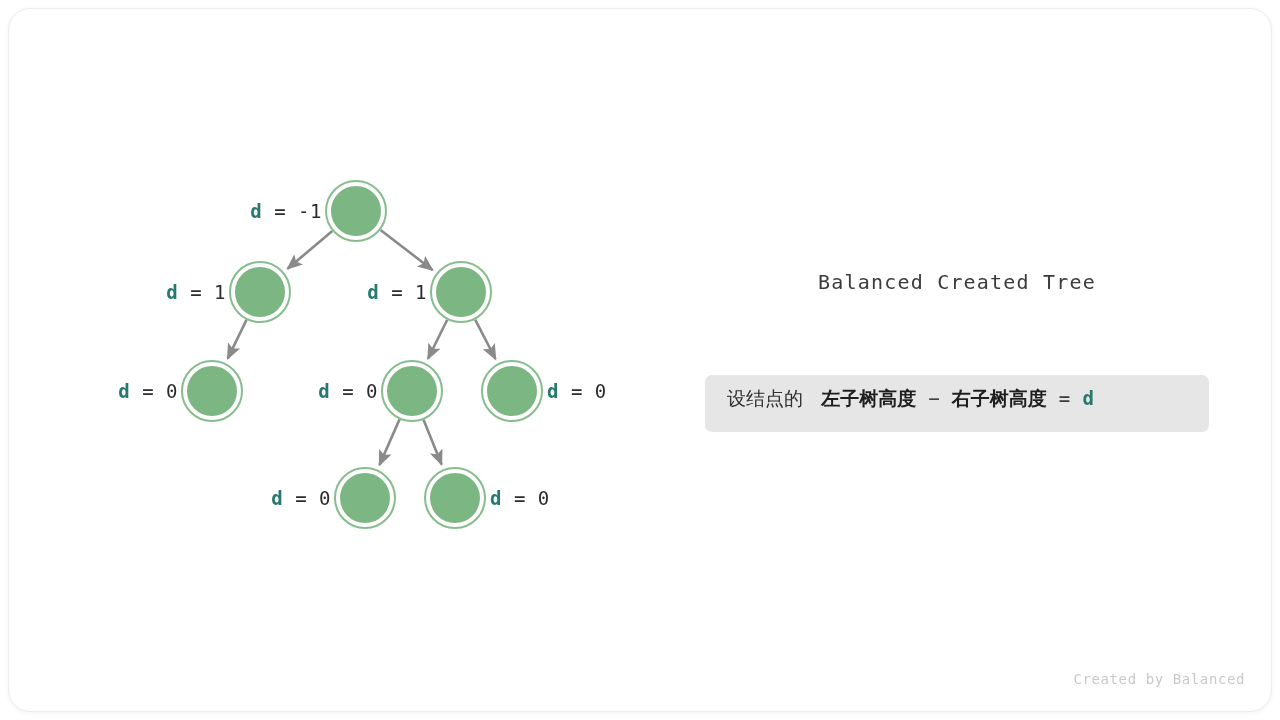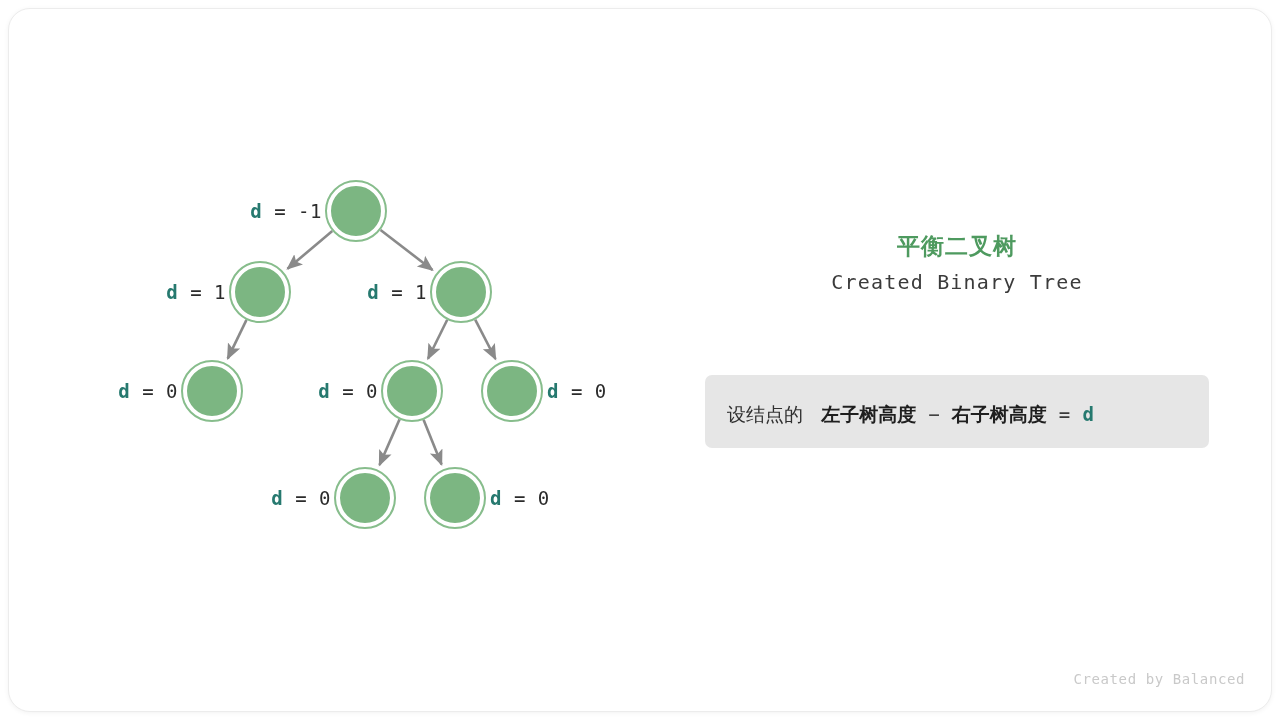--- a/index.html
+++ b/index.html
@@ -86,21 +86,21 @@
     color: #3b3b3b;
     font-family: "DejaVu Sans Mono", monospace;
     font-size: 20px;
     letter-spacing: 1.2px;
   }
   #info-box {
     position: absolute;
     left: 8px;
     top: 152px;
     width: 504px;
-    padding: 24px 22px 18px 22px;
+    padding: 8px 22px 18px 22px;
     background: #e6e6e6;
     border-radius: 7px;
     box-sizing: border-box;
     top: 366px;
   }
   .info-line {
     font-family: "DejaVu Sans", sans-serif;
     font-size: 19px;
     color: #2f2f2f;
     line-height: 1.62;
@@ -184,22 +184,21 @@
         <div class="node-label lbl-left" style="left: 418px; top: 283px;"><span class="var">d</span><span class="expr"> =  1</span></div>
         <div class="node-label lbl-left" style="left: 169px; top: 382px;"><span class="var">d</span><span class="expr"> =  0</span></div>
         <div class="node-label lbl-left" style="left: 369px; top: 382px;"><span class="var">d</span><span class="expr"> =  0</span></div>
         <div class="node-label lbl-right" style="left: 538px; top: 382px;"><span class="var">d</span><span class="expr"> =  0</span></div>
         <div class="node-label lbl-left" style="left: 322px; top: 489px;"><span class="var">d</span><span class="expr"> =  0</span></div>
         <div class="node-label lbl-right" style="left: 481px; top: 489px;"><span class="var">d</span><span class="expr"> =  0</span></div>
       </div>
   </div>
 
   <div id="right-panel">
-    <div id="panel-title">平衡二叉树</div>
-    <div id="panel-subtitle">Created Binary Tree</div>
+    <div id="panel-subtitle">Balanced Created Tree</div>
 
     <div id="info-box">
       <div class="info-line">
         <span>设结点的</span>
         &nbsp;
         <span class="em">左子树高度</span>
         &nbsp;<span class="op">−</span>&nbsp;
         <span class="em">右子树高度</span>
         &nbsp;<span class="op">=</span>&nbsp;
         <span class="var">d</span>

